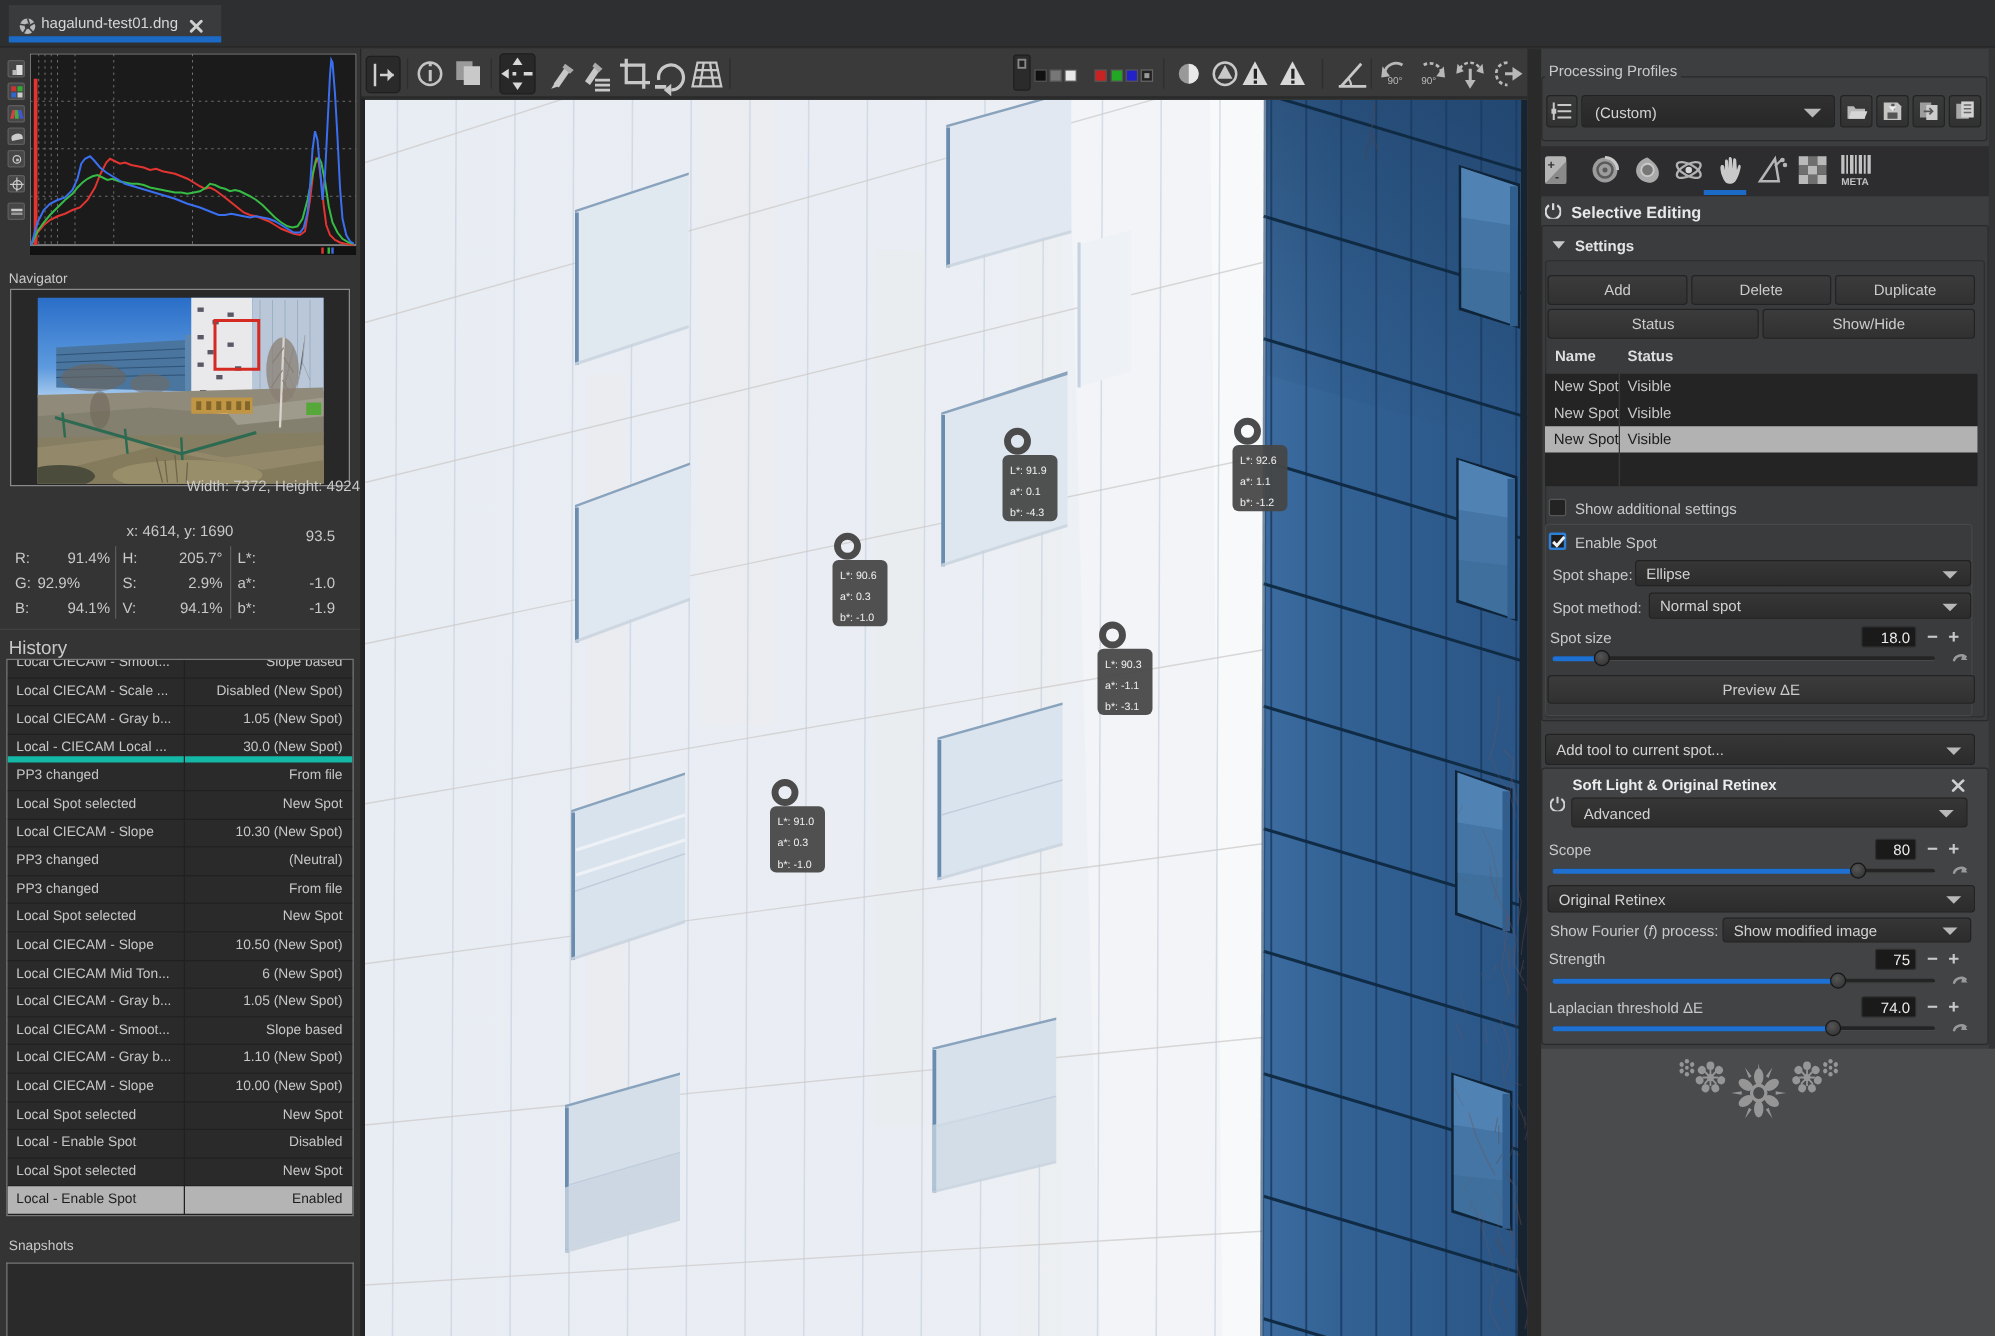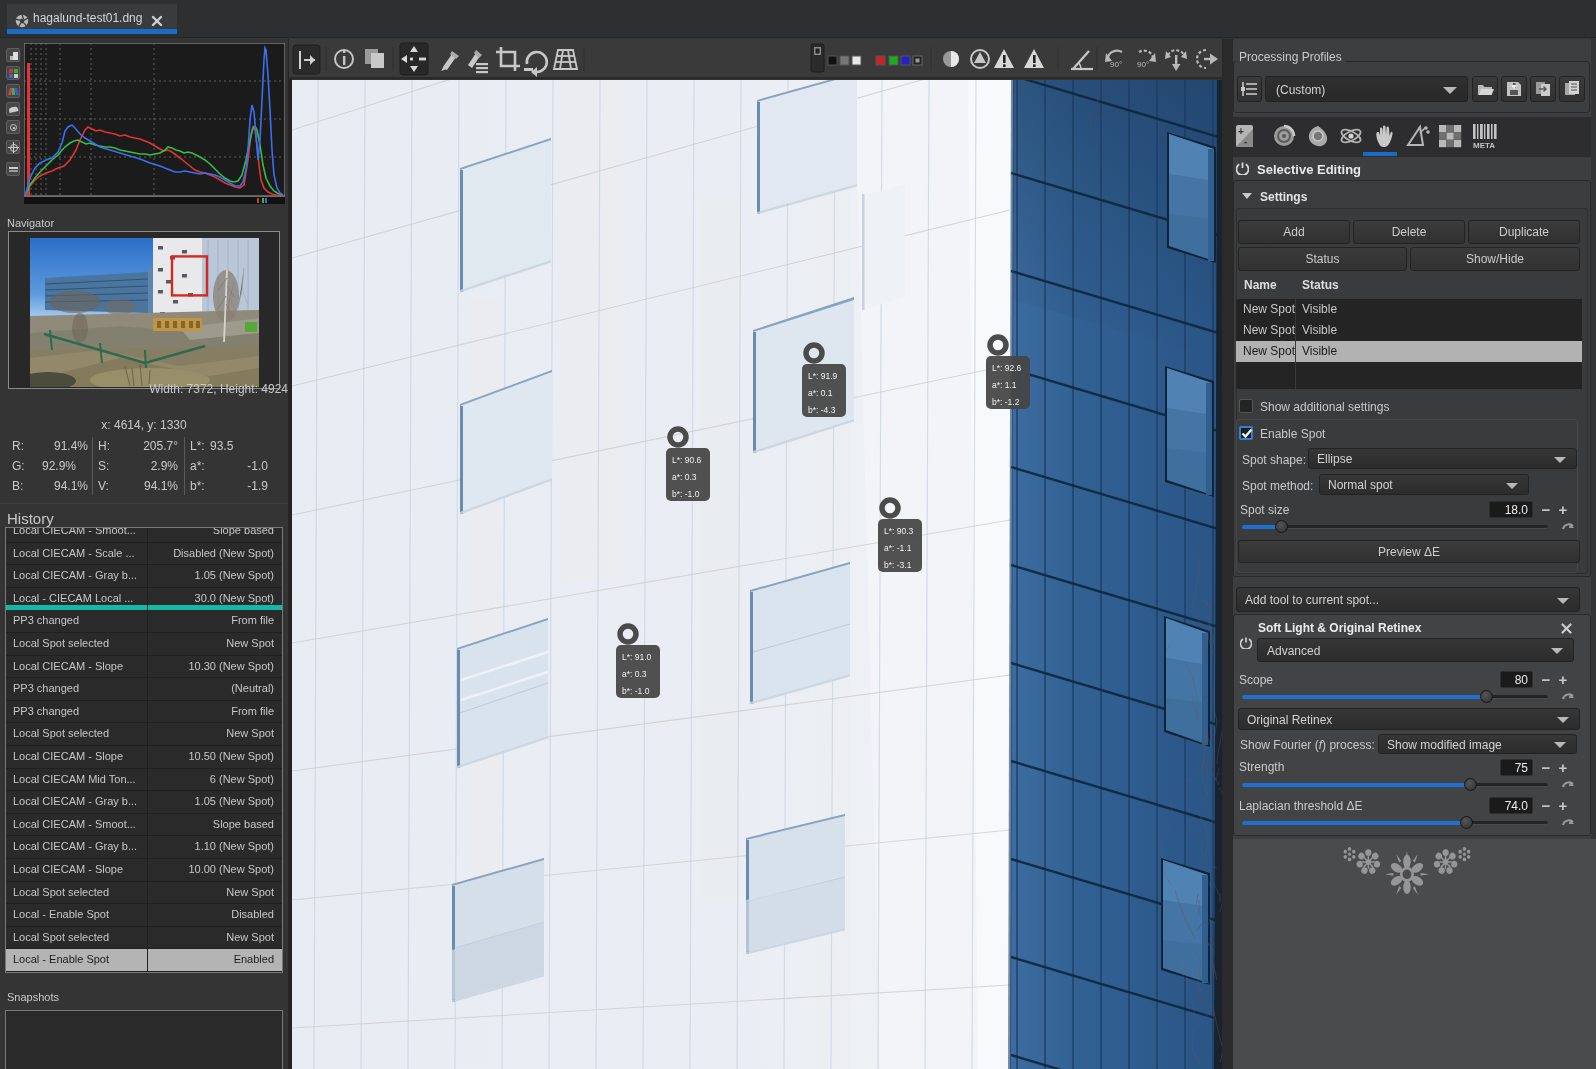--- a/index.html
+++ b/index.html
@@ -167,39 +167,39 @@
 <line x1="115" y1="112" x2="116" y2="132" stroke="#2e6a52" stroke-width="2"></line>
 <rect x="215" y="84" width="12" height="10" fill="#57a83a"></rect>
 <ellipse cx="120" cy="142" rx="60" ry="12" fill="#998e6a"></ellipse>
 <path d="M95,128 L100,148 M102,130 L104,148 M110,126 L112,148 M120,132 L119,148" stroke="#6e6448" stroke-width="1"></path>
 <g stroke="#8a8078" stroke-width="0.7" opacity="0.5">
       <path d="M205,40 L200,60 L196,78 M200,60 L206,74 M214,30 L212,52 L208,70 M212,52 L218,66"></path>
     </g>
 <rect x="142" y="18.4" width="35" height="39" fill="none" stroke="#d42a22" stroke-width="2.4"></rect>
 </svg>
 <div class="lbl" style="left:0;top:382px;width:288px;text-align:right">Width: 7372, Height: 4924</div>
-<div class="lbl" style="left:0;top:418px;width:288px;text-align:center">x: 4614, y: 1330</div>
+<div class="lbl" style="left:0;top:418px;width:288px;text-align:center">x: 4614, y: 1690</div>
 <div class="abs" style="left:92px;top:437px;width:1px;height:58px;background:#5a5a5a"></div>
 <div class="abs" style="left:184px;top:437px;width:1px;height:58px;background:#5a5a5a"></div>
 <div class="lbl" style="left:12px;top:439px">R:</div>
 <div class="lbl" style="left:12px;top:459px">G:</div>
 <div class="lbl" style="left:12px;top:479px">B:</div>
 <div class="lbl" style="left:30px;top:439px;width:58px;text-align:right">91.4%</div>
-<div class="lbl" style="left:30px;top:459px;width:58px;text-align:center">92.9%</div>
+<div class="lbl" style="left:30px;top:459px;width:58px;text-align:left">92.9%</div>
 <div class="lbl" style="left:30px;top:479px;width:58px;text-align:right">94.1%</div>
 <div class="lbl" style="left:98px;top:439px">H:</div>
 <div class="lbl" style="left:98px;top:459px">S:</div>
 <div class="lbl" style="left:98px;top:479px">V:</div>
 <div class="lbl" style="left:116px;top:439px;width:62px;text-align:right">205.7°</div>
 <div class="lbl" style="left:116px;top:459px;width:62px;text-align:right">2.9%</div>
 <div class="lbl" style="left:116px;top:479px;width:62px;text-align:right">94.1%</div>
 <div class="lbl" style="left:190px;top:439px">L*:</div>
 <div class="lbl" style="left:190px;top:459px">a*:</div>
 <div class="lbl" style="left:190px;top:479px">b*:</div>
-<div class="lbl" style="left:210px;top:439px;width:58px;text-align:left">93.5</div>
+<div class="lbl" style="left:210px;top:422px;width:58px;text-align:right">93.5</div>
 <div class="lbl" style="left:210px;top:459px;width:58px;text-align:right">-1.0</div>
 <div class="lbl" style="left:210px;top:479px;width:58px;text-align:right">-1.9</div>
 <div class="abs" style="left:0;top:503px;width:288px;height:1px;background:#404040"></div>
 <div class="lbl" style="left:7px;top:510px;font-size:15px">History</div>
 <div class="abs" style="left:5px;top:527px;width:278px;height:446px;background:#2a2a2b;border:1px solid #787878;overflow:hidden">
 <div class="abs" style="left:0;top:-8.0px;width:276px;height:22.6px;color:#c7c7c7;font-size:11px;border-bottom:1px solid #202020">
       <span class="abs" style="left:7px;top:4px;white-space:nowrap">Local CIECAM - Smoot...</span>
       <span class="abs" style="right:8px;top:4px;white-space:nowrap">Slope based</span>
     </div>
 <div class="abs" style="left:0;top:14.6px;width:276px;height:22.6px;color:#c7c7c7;font-size:11px;border-bottom:1px solid #202020">
@@ -793,21 +793,21 @@
 <svg class="abs" style="left:1241px;top:428px" width="12" height="11" viewBox="0 0 12 11">
     <path d="M1.5,5.5 L4.5,8.5 L10.5,1.5" fill="none" stroke="#f0f0f0" stroke-width="2.4"></path>
   </svg>
 <div class="lbl" style="left:1260px;top:427px">Enable Spot</div>
 <div class="lbl" style="left:1242px;top:453px">Spot shape:</div>
 <div class="drop" style="left:1308px;top:448px;width:269px;height:21px">
     <span style="position:absolute;left:8px;top:3px">Ellipse</span>
     <b class="ar"></b>
   </div>
 <div class="lbl" style="left:1242px;top:479px">Spot method:</div>
-<div class="drop" style="left:1319px;top:474px;width:210px;height:21px">
+<div class="drop" style="left:1319px;top:474px;width:258px;height:21px">
     <span style="position:absolute;left:8px;top:3px">Normal spot</span>
     <b class="ar"></b>
   </div>
 <div class="lbl" style="left:1240px;top:503px">Spot size</div>
 <div class="ent" style="left:1489px;top:501px;width:44px;height:17px;line-height:16px;padding-right:4px">18.0</div>
 <div class="mm" style="left:1539px;top:502px">−</div>
 <div class="mm" style="left:1556px;top:502px">+</div>
 <div class="trk" style="left:1242px;top:525px;width:306px"></div>
 <div class="fill" style="left:1242px;top:525px;width:40px"></div>
 <div class="knob" style="left:1275px;top:520px"></div>

